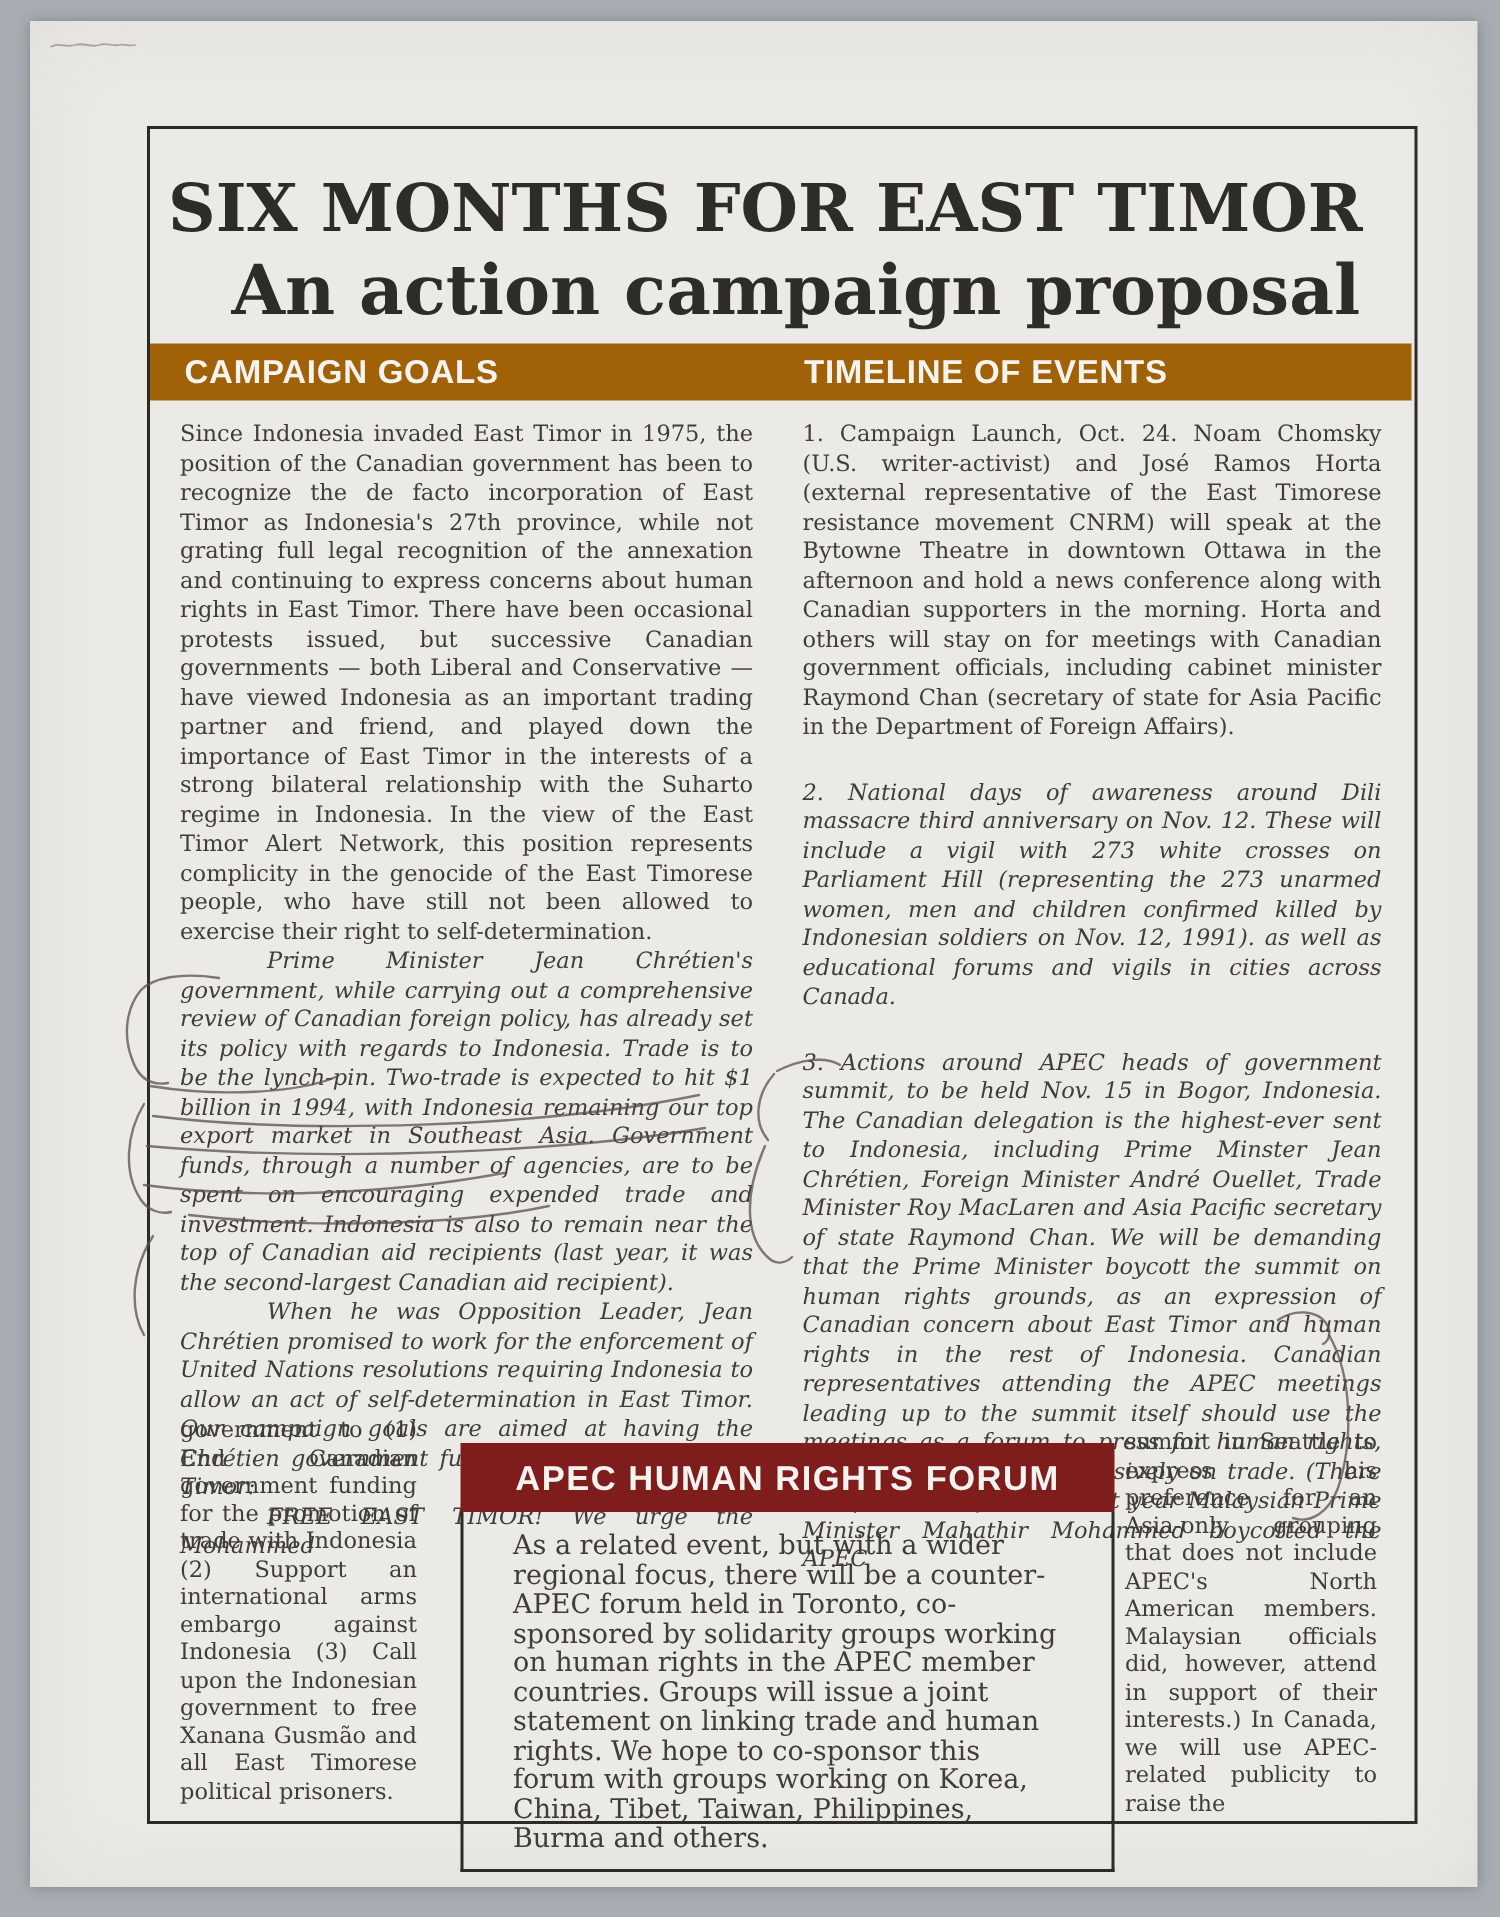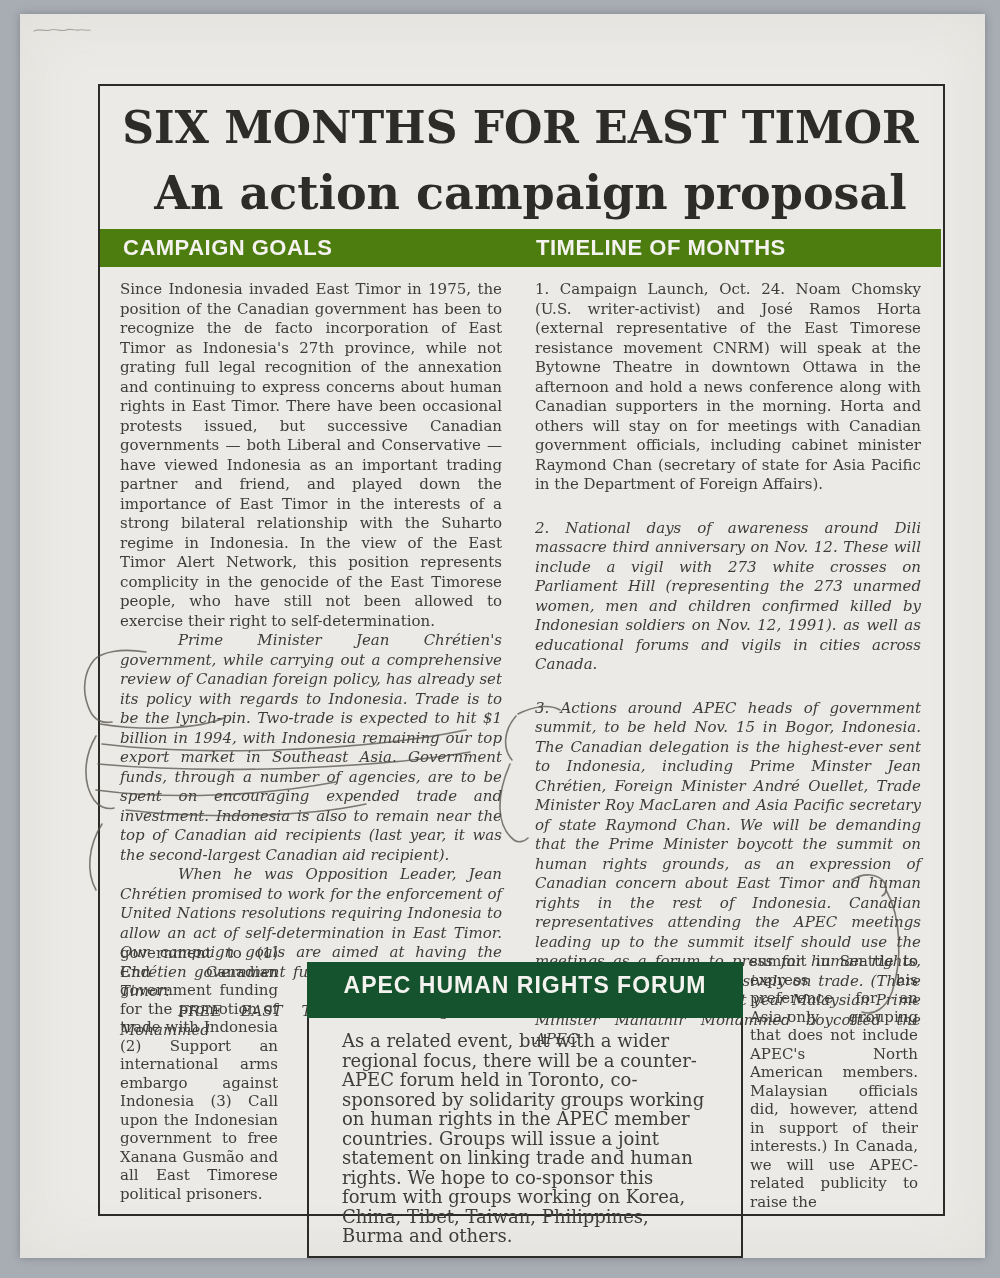--- a/index.html
+++ b/index.html
@@ -15,31 +15,31 @@
     position:absolute;left:20px;top:14px;width:965px;height:1244px;
     background:#eceae6;
     box-shadow:0 0 8px rgba(60,60,60,.35), inset 0 0 60px rgba(140,138,130,.12);
   }
   .border-box{
     position:absolute;left:78px;top:70px;width:843px;height:1128px;
     border:2px solid #2b2b28;
   }
   .title-line1{
     position:absolute;left:80px;top:88px;width:841px;
-    text-align:center;font-weight:bold;font-size:44px;line-height:52px;
-    color:#2e2c29;letter-spacing:0px;margin:0;
+    font-weight:bold;font-size:44px;line-height:52px;
+    color:#2e2c29;letter-spacing:0px;margin:12px;
   }
   .title-line2{
     position:absolute;left:80px;top:142px;width:841px;
     text-align:center;font-weight:bold;font-size:46px;line-height:54px;
     color:#2e2c29;margin:10px;
   }
   .section-bar{
     position:absolute;left:80px;top:215px;width:841px;height:38px;
-    background:#4d7c0f;
+    background:#a16207;
   }
   .section-bar .bar-label{
     position:absolute;top:0;height:38px;line-height:38px;
     font-family:"Liberation Sans", sans-serif;font-weight:bold;
     font-size:22px;color:#f4f3f0;letter-spacing:.5px;white-space:nowrap;
   }
   .bar-label.goals{left:23px;}
   .bar-label.timeline{left:436px;}
   .body-text{
     position:absolute;
@@ -50,21 +50,21 @@
   .col-left-wide{left:100px;top:266px;width:382px;}
   .col-left-wide p.indent{text-indent:58px;font-style:italic;}
   .col-left-narrow{left:100px;top:930px;width:158px;line-height:18.5px;}
   .col-right-wide{left:515px;top:266px;width:386px;}
   .col-right-wide p + p{margin-top:24px;font-style:italic;}
   .col-right-narrow{left:730px;top:938px;width:168px;line-height:18.5px;}
   .apec-box{
     position:absolute;left:287px;top:948px;width:436px;
   }
   .apec-bar{
-    height:56px;background:#14532d;
+    height:46px;background:#7f1d1d;
     text-align:center;line-height:46px;
     font-family:"Liberation Sans", sans-serif;font-weight:bold;
     font-size:23px;color:#f4f3f0;letter-spacing:1px;white-space:nowrap;
   }
   .apec-body{
     border:2px solid #2b2b28;border-top:none;
     padding:13px 28px 10px 33px;
     font-size:18px;line-height:19.5px;color:#3f3d3a;
     min-height:155px;
   }
@@ -82,21 +82,21 @@
 <div class="stage">
   <div class="paper">
 
     <div class="border-box"></div>
 
     <h1 class="title-line1">SIX MONTHS FOR EAST TIMOR</h1>
     <h2 class="title-line2">An action campaign proposal</h2>
 
     <div class="section-bar">
       <span class="bar-label goals">CAMPAIGN GOALS</span>
-      <span class="bar-label timeline">TIMELINE OF MONTHS</span>
+      <span class="bar-label timeline">TIMELINE OF EVENTS</span>
     </div>
 
     <div class="body-text col-left-wide">
       <p>Since Indonesia invaded East Timor in 1975, the position of the Canadian government has been to recognize the de facto incorporation of East Timor as Indonesia's 27th province, while not grating full legal recognition of the annexation and continuing to express concerns about human rights in East Timor. There have been occasional protests issued, but successive Canadian governments — both Liberal and Conservative — have viewed Indonesia as an important trading partner and friend, and played down the importance of East Timor in the interests of a strong bilateral relationship with the Suharto regime in Indonesia. In the view of the East Timor Alert Network, this position represents complicity in the genocide of the East Timorese people, who have still not been allowed to exercise their right to self-determination.</p>
       <p class="indent">Prime Minister Jean Chrétien's government, while carrying out a comprehensive review of Canadian foreign policy, has already set its policy with regards to Indonesia. Trade is to be the lynch-pin. Two-trade is expected to hit $1 billion in 1994, with Indonesia remaining our top export market in Southeast Asia. Government funds, through a number of agencies, are to be spent on encouraging expended trade and investment. Indonesia is also to remain near the top of Canadian aid recipients (last year, it was the second-largest Canadian aid recipient).</p>
       <p class="indent">When he was Opposition Leader, Jean Chrétien promised to work for the enforcement of United Nations resolutions requiring Indonesia to allow an act of self-determination in East Timor. Our campaign goals are aimed at having the Chrétien government fulfill its promises on East Timor:</p>
       <p class="indent">FREE EAST TIMOR! We urge the Mohammed</p>
     </div>
 
     <div class="body-text col-left-narrow">

